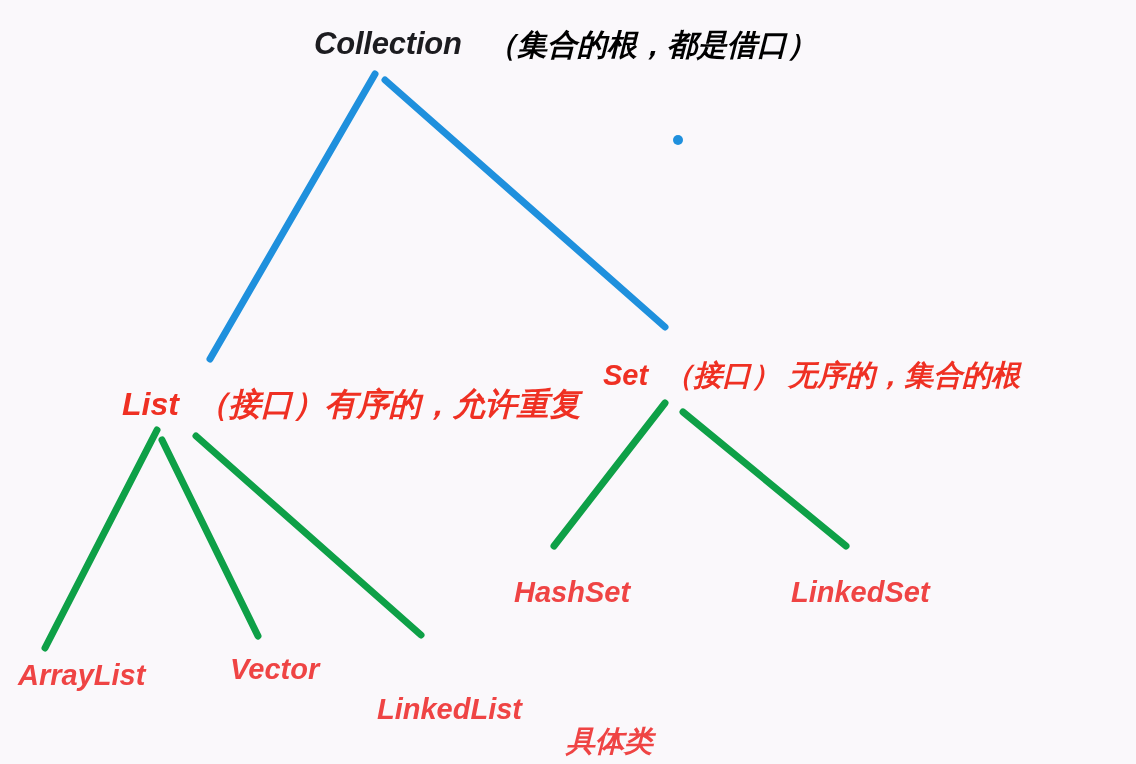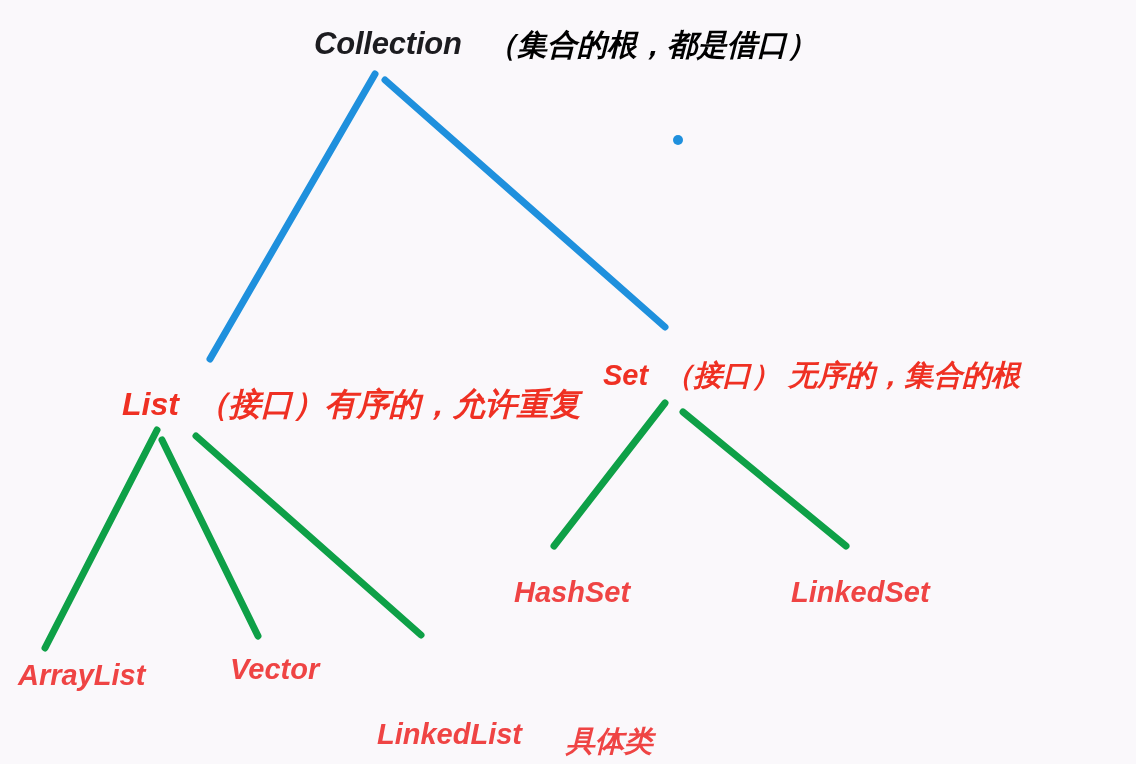--- a/index.html
+++ b/index.html
@@ -70,21 +70,21 @@
   .leaf {
     position: absolute;
     white-space: nowrap;
     line-height: 1;
     color: #ef4444;
     font-weight: bold;
     font-size: 29px;
   }
   .leaf-arraylist  { left: 18px;  top: 661px; }
   .leaf-vector     { left: 230px; top: 655px; }
-  .leaf-linkedlist { left: 377px; top: 720px; text-align: right; }
+  .leaf-linkedlist { left: 377px; top: 695px; text-align: right; }
   .leaf-concrete   { left: 566px; top: 695px; margin-top: 32px; }
   .leaf-hashset    { left: 514px; top: 578px; }
   .leaf-linkedset  { left: 791px; top: 578px; }
   .blue-dot {
     position: absolute;
     left: 673px;
     top: 135px;
     width: 10px;
     height: 10px;
     border-radius: 50%;

